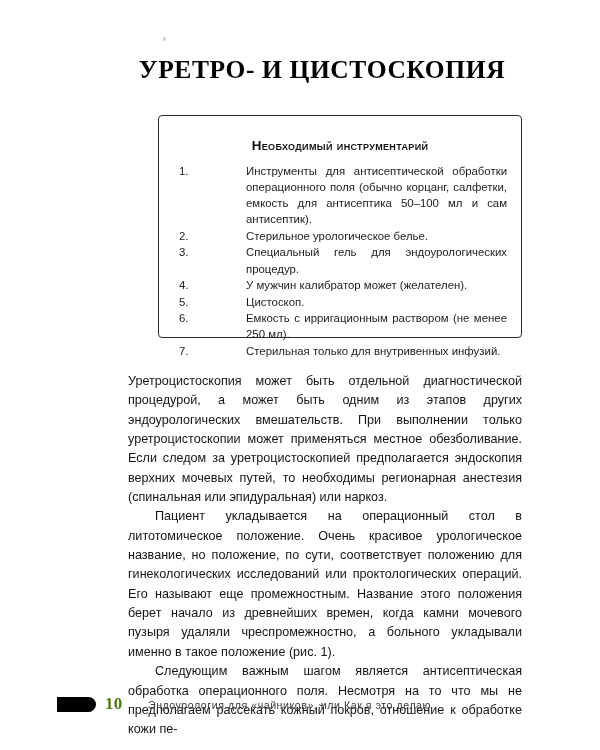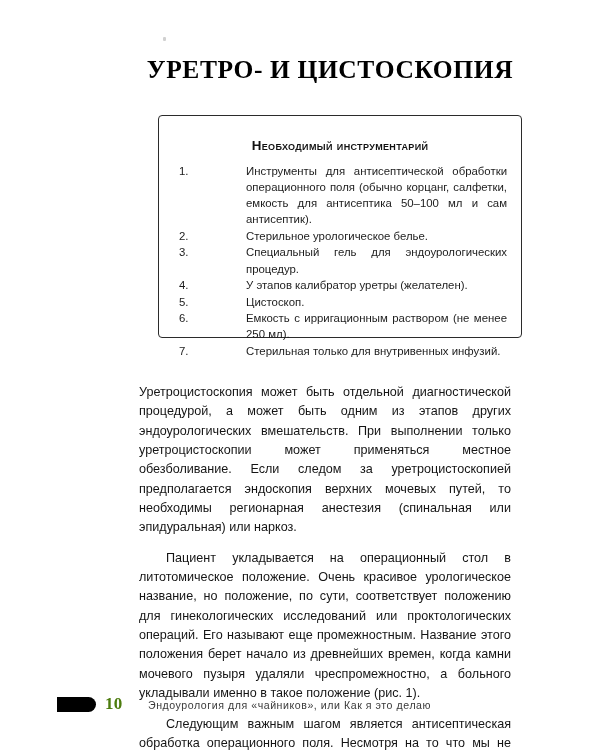--- a/index.html
+++ b/index.html
@@ -32,21 +32,21 @@
     width: 3px;
     height: 4px;
     background: #c9c9c9;
     border-radius: 1px;
     opacity: .85;
   }
 
   
   .chapter-title {
     position: absolute;
-    left: 120px;
+    left: 112px;
     top: 38px;
     width: 420px;
     text-align: center;
     font-family: "Liberation Serif", "DejaVu Serif", serif;
     font-weight: bold;
     font-size: 25.5px;
     letter-spacing: 0.6px;
     color: #000;
     white-space: nowrap;
   }
@@ -107,21 +107,21 @@
   .box-list li .txt { display: block; margin-left: 41px; }
 
   
   .body-copy {
     position: absolute;
     left: 128px;
     top: 372px;
     width: 394px;
   }
   .body-copy p {
-    margin: 11px;
+    margin: 0;
     font-size: 12.6px;
     line-height: 19.35px;
     text-align: justify;
     color: #151515;
     text-indent: 0;
     hyphens: manual;
   }
   .body-copy p.indent { text-indent: 27px; }
 
   
@@ -174,21 +174,21 @@
       <li>
         <span class="num">2.</span>
         <span class="txt">Стерильное урологическое белье.</span>
       </li>
       <li>
         <span class="num">3.</span>
         <span class="txt">Специальный гель для эндоурологических процедур.</span>
       </li>
       <li>
         <span class="num">4.</span>
-        <span class="txt">У этапов калибратор уретры (желателен).</span>
+        <span class="txt">У мужчин калибратор может (желателен).</span>
       </li>
       <li>
         <span class="num">5.</span>
         <span class="txt">Цистоскоп.</span>
       </li>
       <li>
         <span class="num">6.</span>
         <span class="txt">Емкость с ирригационным раствором (не менее 250 мл).</span>
       </li>
       <li>

